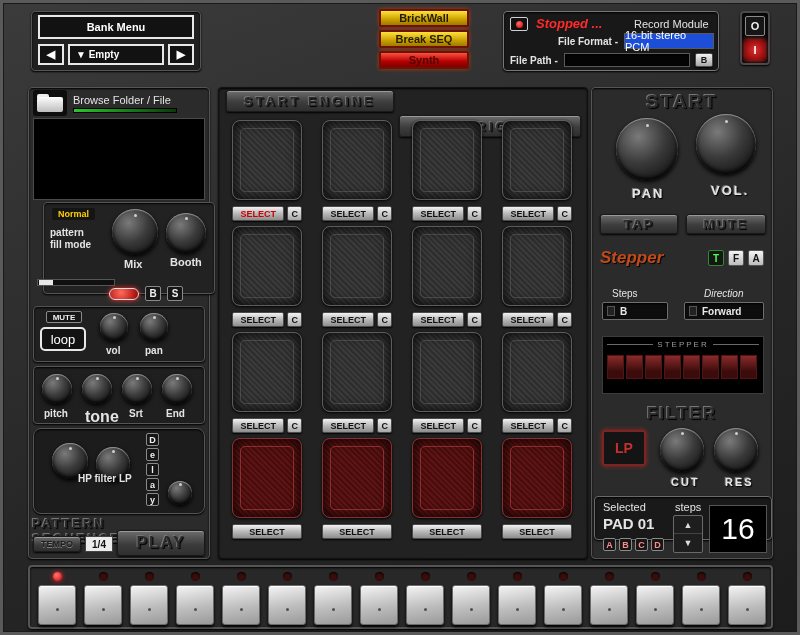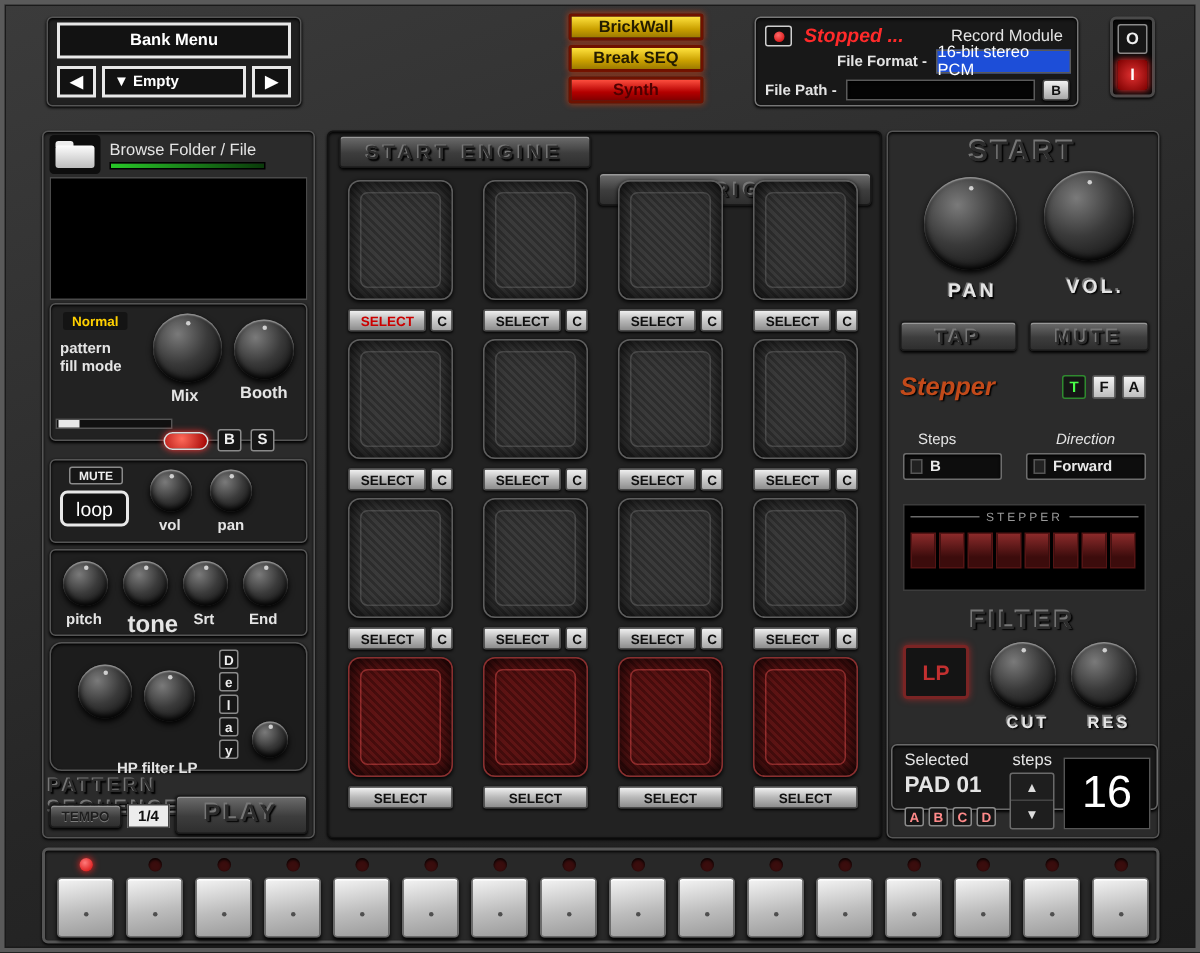--- a/index.html
+++ b/index.html
@@ -104,21 +104,21 @@
 
     <div style="position:absolute;left:4px;top:2px;width:34px;height:26px;background:#0d0d0d;border-radius:3px;cursor:pointer;">
       <div style="position:absolute;left:4px;top:4px;width:12px;height:4px;background:#ededed;border-radius:2px 2px 0 0;"></div>
       <div style="position:absolute;left:4px;top:7px;width:26px;height:15px;background:linear-gradient(#fdfdfd,#bdbdbd);border-radius:2px;"></div>
     </div>
     <span class="lbl" style="left:44px;top:6px;font-size:11px;font-weight:normal;">Browse Folder / File</span>
     <div style="position:absolute;left:44px;top:20px;width:104px;height:5px;background:linear-gradient(90deg,#28c828,#0a3a0a);border:1px solid #000;"></div>
 
     <div style="position:absolute;left:4px;top:30px;width:172px;height:82px;background:#000;border:1px solid #4a4a4a;"></div>
 
-    <div class="panel" style="left:4px;top:114px;width:172px;height:92px;background:#222;">
+    <div class="panel" style="left:14px;top:114px;width:172px;height:92px;background:#222;">
       <span style="position:absolute;left:8px;top:5px;background:#141414;padding:1px 6px;border-radius:2px;color:#ffd000;font-size:9px;font-weight:bold;">Normal</span>
       <span class="lbl" style="left:6px;top:24px;font-size:10px;">pattern</span>
       <span class="lbl" style="left:6px;top:36px;font-size:10px;">fill mode</span>
       <div class="knob" style="left:68px;top:6px;width:46px;height:46px;"></div>
       <div class="knob" style="left:122px;top:10px;width:40px;height:40px;"></div>
       <span class="lbl" style="left:80px;top:55px;font-size:11px;">Mix</span>
       <span class="lbl" style="left:126px;top:53px;font-size:11px;">Booth</span>
     </div>
 
     <div style="position:absolute;left:8px;top:191px;width:78px;height:7px;background:#101010;border:1px solid #555;">
@@ -144,21 +144,21 @@
       <div class="knob" style="left:128px;top:7px;width:30px;height:30px;"></div>
       <span class="lbl" style="left:10px;top:41px;font-size:10px;">pitch</span>
       <span class="lbl" style="left:51px;top:41px;font-size:16px;text-align:right;">tone</span>
       <span class="lbl" style="left:95px;top:41px;font-size:10px;">Srt</span>
       <span class="lbl" style="left:132px;top:41px;font-size:10px;">End</span>
     </div>
 
     <div class="panel" style="left:4px;top:340px;width:172px;height:86px;background:#1c1c1c;border-radius:8px;">
       <div class="knob" style="left:18px;top:14px;width:36px;height:36px;"></div>
       <div class="knob" style="left:62px;top:18px;width:34px;height:34px;"></div>
-      <span class="lbl" style="left:12px;top:78px;font-size:10px;padding-left:32px;">HP filter LP</span>
+      <span class="lbl" style="left:12px;top:44px;font-size:10px;padding-left:32px;">HP filter LP</span>
       <div class="chip" style="left:112px;top:4px;width:13px;height:13px;font-size:9px;">D</div>
       <div class="chip" style="left:112px;top:19px;width:13px;height:13px;font-size:9px;">e</div>
       <div class="chip" style="left:112px;top:34px;width:13px;height:13px;font-size:9px;">l</div>
       <div class="chip" style="left:112px;top:49px;width:13px;height:13px;font-size:9px;">a</div>
       <div class="chip" style="left:112px;top:64px;width:13px;height:13px;font-size:9px;">y</div>
       <div class="knob" style="left:134px;top:52px;width:24px;height:24px;"></div>
     </div>
 
     <div class="etch" style="position:absolute;left:3px;top:428px;font-size:13px;">PATTERN SEQUENCER</div>
     <div class="grey-btn" style="left:4px;top:448px;width:48px;height:16px;font-size:9px;">TEMPO</div>

